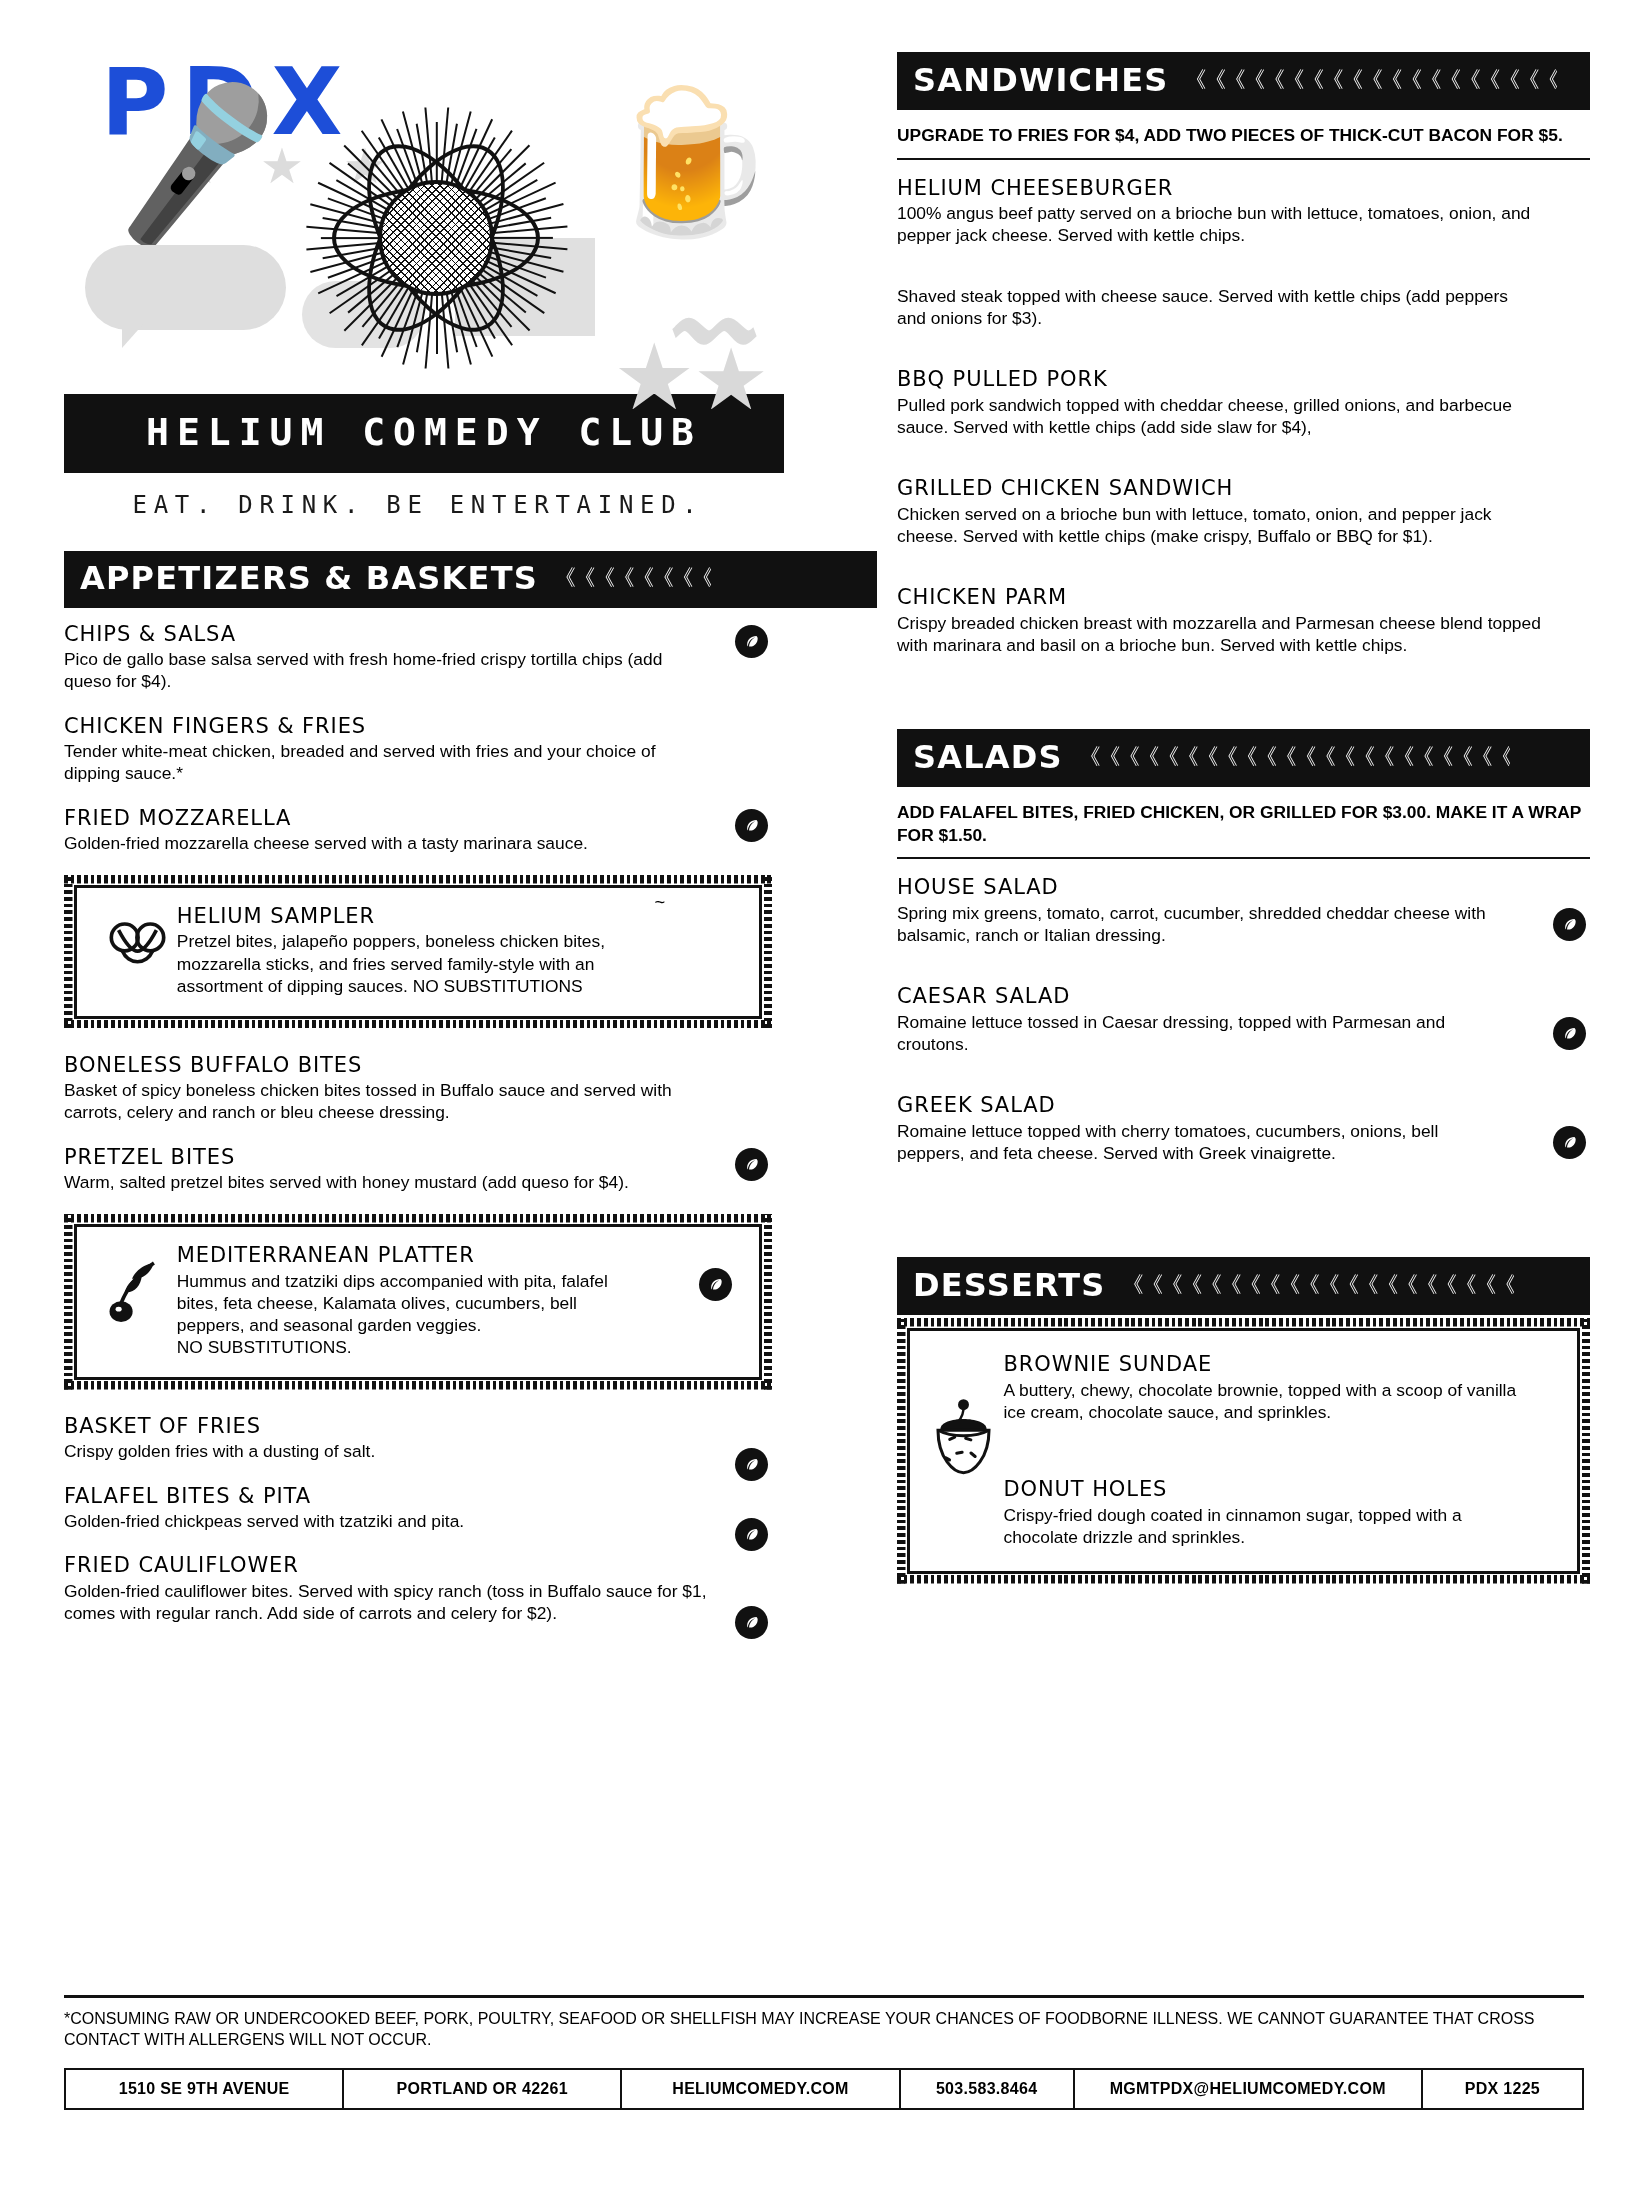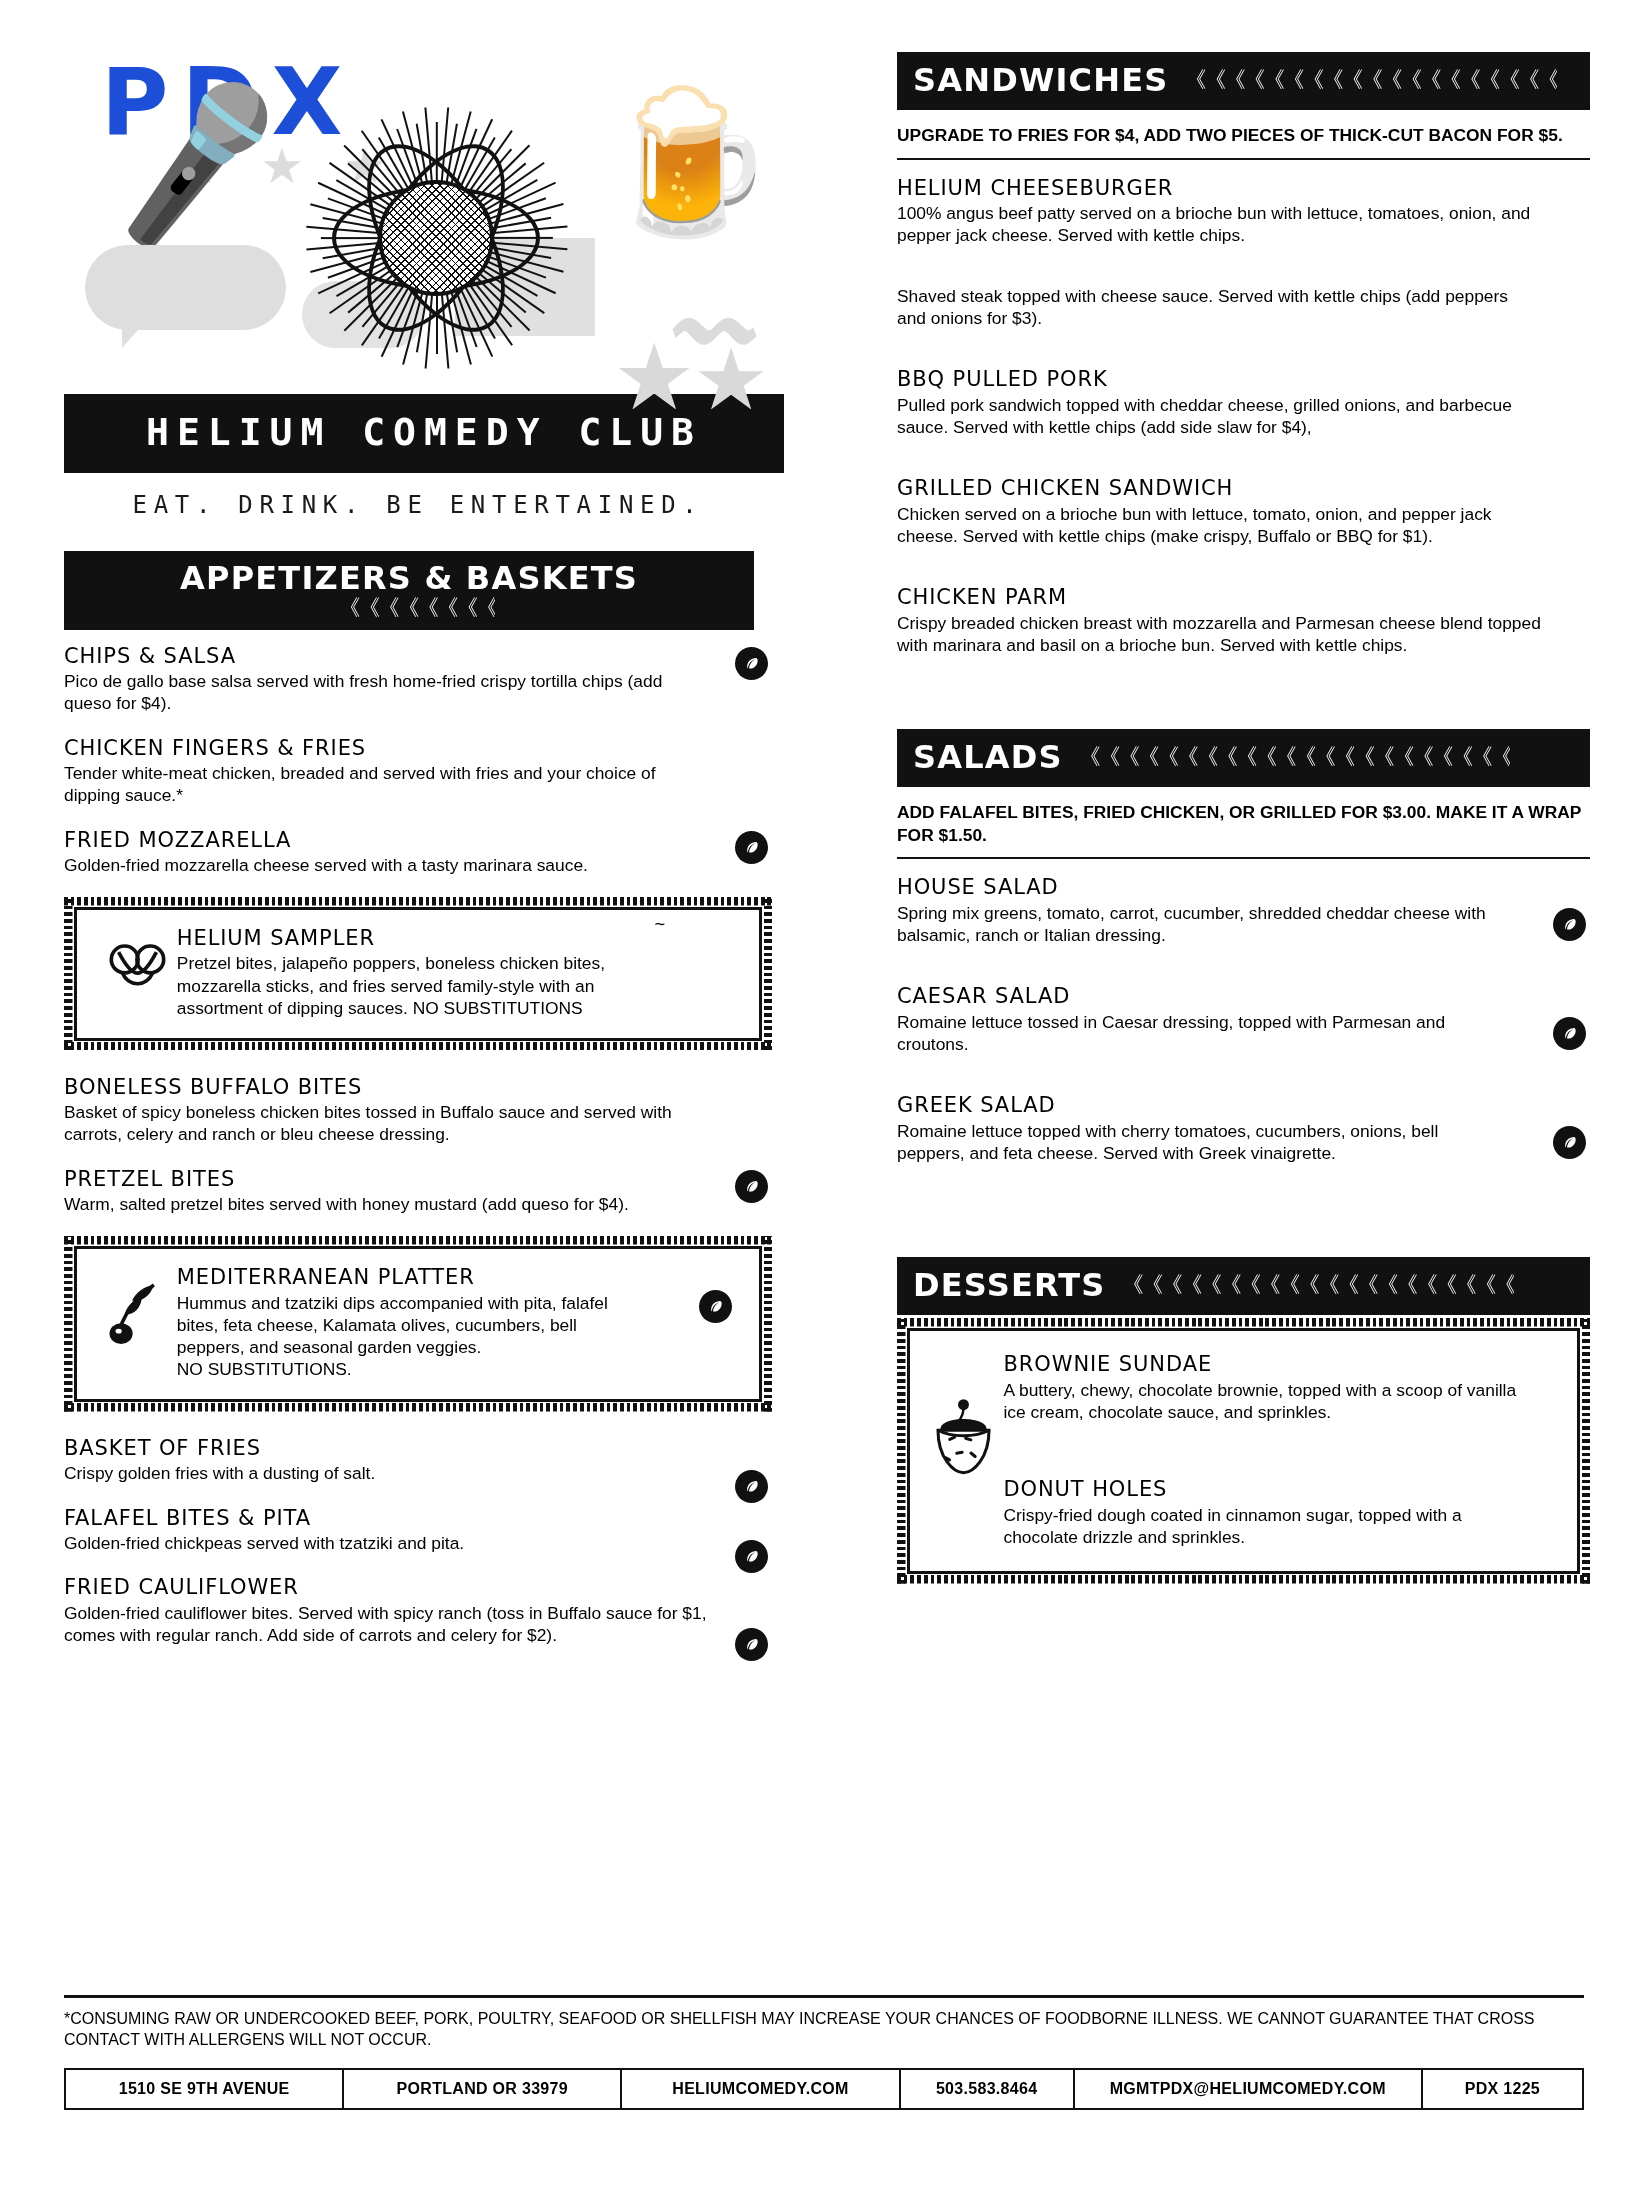--- a/index.html
+++ b/index.html
@@ -216,21 +216,21 @@
   }
   .chev {
     margin-left: 16px;
     font-size: 22px;
     letter-spacing: -2.4px;
     overflow: hidden;
     white-space: nowrap;
     line-height: 1;
     font-family: "DejaVu Sans", sans-serif;
   }
-  .sec-bar.left { width: 690px; flex-direction: column; }
+  .sec-bar.left { width: 813px; }
   .sec-bar.right { width: 693px; }
 
   
   .items { margin-top: 13.4px; }
   .item {
     position: relative;
     margin-bottom: 21px;
     padding-right: 49px;
   }
   .item-name {
@@ -681,21 +681,21 @@
         </div>
       </div>
     </div>
   </div>
 
   <div class="footer">
     <div class="footer-rule"></div>
     <div class="disclaimer">*CONSUMING RAW OR UNDERCOOKED BEEF, PORK, POULTRY, SEAFOOD OR SHELLFISH MAY INCREASE YOUR CHANCES OF FOODBORNE ILLNESS. WE CANNOT GUARANTEE THAT CROSS CONTACT WITH ALLERGENS WILL NOT OCCUR.</div>
     <div class="contact">
       <div class="c1">1510 SE 9TH AVENUE</div>
-      <div class="c2">PORTLAND OR 33979</div>
+      <div class="c2">PORTLAND OR 42261</div>
       <div class="c3">HELIUMCOMEDY.COM</div>
       <div class="c4">503.583.8464</div>
       <div class="c5">MGMTPDX@HELIUMCOMEDY.COM</div>
       <div class="c6">PDX 1225</div>
     </div>
   </div>
 
 </div>
 
 

